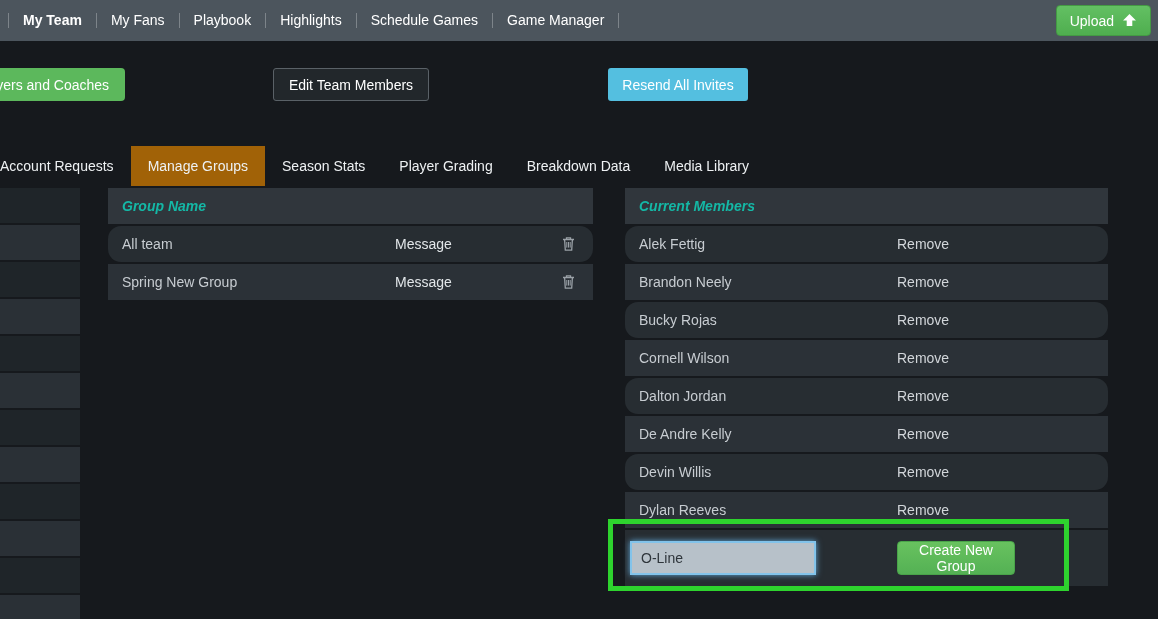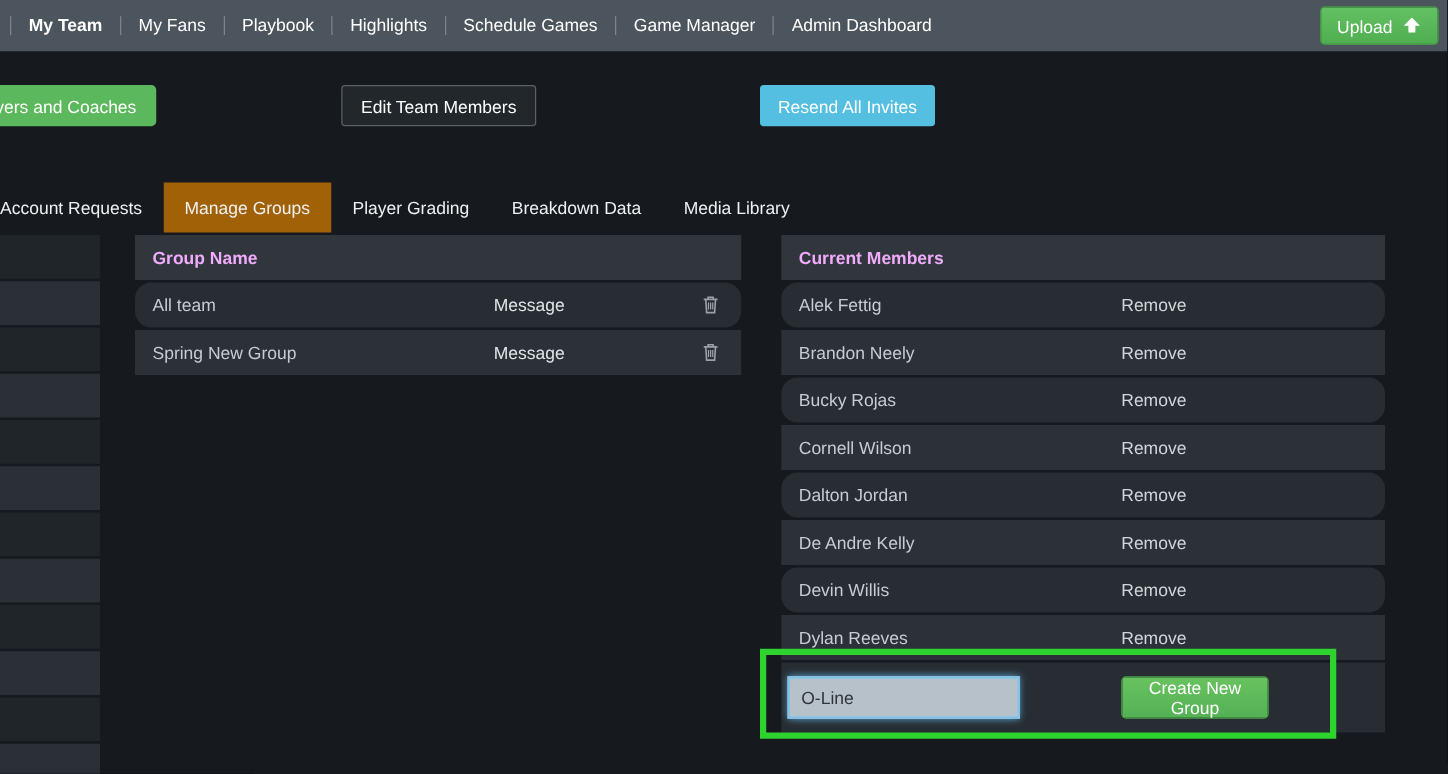--- a/index.html
+++ b/index.html
@@ -50,22 +50,22 @@
   .left-strip { position:absolute; left:0; top:188px; width:80px; }
   .strip-row { height:35px; margin-bottom:2px; }
   .strip-row.a { background:#1f2529; }
   .strip-row.b { background:#2a3036; }
 
   
   .panel { position:absolute; top:188px; }
   .panel-groups  { left:108px; width:485px; }
   .panel-members { left:625px; width:483px; }
   .phead {
-    height:36px; background:#30363c; color:#f0abfc; font-weight:bold;
-    font-size:14px; display:flex; align-items:center; padding-left:14px;
+    height:36px; background:#30363c; color:#14b8a6; font-weight:bold;
+    font-size:14px; display:flex; align-items:center; padding-left:14px;font-style:italic;
   }
   .prow {
     height:36px; margin-top:2px; position:relative; display:flex;
     align-items:center; padding-left:14px; font-size:14px; color:#c7ccd1;
   }
   .row-a { background:#272d32;border-radius:13px; }
   .row-b { background:#2b3137; }
   .msg-link    { position:absolute; left:287px; color:#e2e6e9; cursor:pointer; }
   .remove-link { position:absolute; left:272px; color:#d2d6da; cursor:pointer; }
   .trash { position:absolute; right:18px; top:50%; transform:translateY(-50%); cursor:pointer; line-height:0; }
@@ -102,38 +102,38 @@
     <span class="nav-item">My Fans</span>
     <span class="nav-sep"></span>
     <span class="nav-item">Playbook</span>
     <span class="nav-sep"></span>
     <span class="nav-item">Highlights</span>
     <span class="nav-sep"></span>
     <span class="nav-item">Schedule Games</span>
     <span class="nav-sep"></span>
     <span class="nav-item">Game Manager</span>
     <span class="nav-sep"></span>
-    <span class="nav-item">Admin Dashboard</span>
     <button class="upload-btn">
       <span>Upload</span>
       <span style="line-height:0;">
         <svg width="15" height="13" viewBox="0 0 16 14">
             <path d="M8 0 L15 7 H11 V13 H5 V7 H1 Z" fill="#ffffff"></path>
           </svg>
       </span>
     </button>
   </header>
 
   <button class="btn btn-green-cut">Players and Coaches</button>
   <button class="btn btn-dark">Edit Team Members</button>
   <button class="btn btn-info">Resend All Invites</button>
 
   <nav class="tabs">
     <span class="tab">Account Requests</span>
     <span class="tab active">Manage Groups</span>
+    <span class="tab">Season Stats</span>
     <span class="tab">Player Grading</span>
     <span class="tab">Breakdown Data</span>
     <span class="tab">Media Library</span>
   </nav>
 
   <div class="left-strip">
     <div class="strip-row a"></div>
     <div class="strip-row b"></div>
     <div class="strip-row a"></div>
     <div class="strip-row b"></div>

